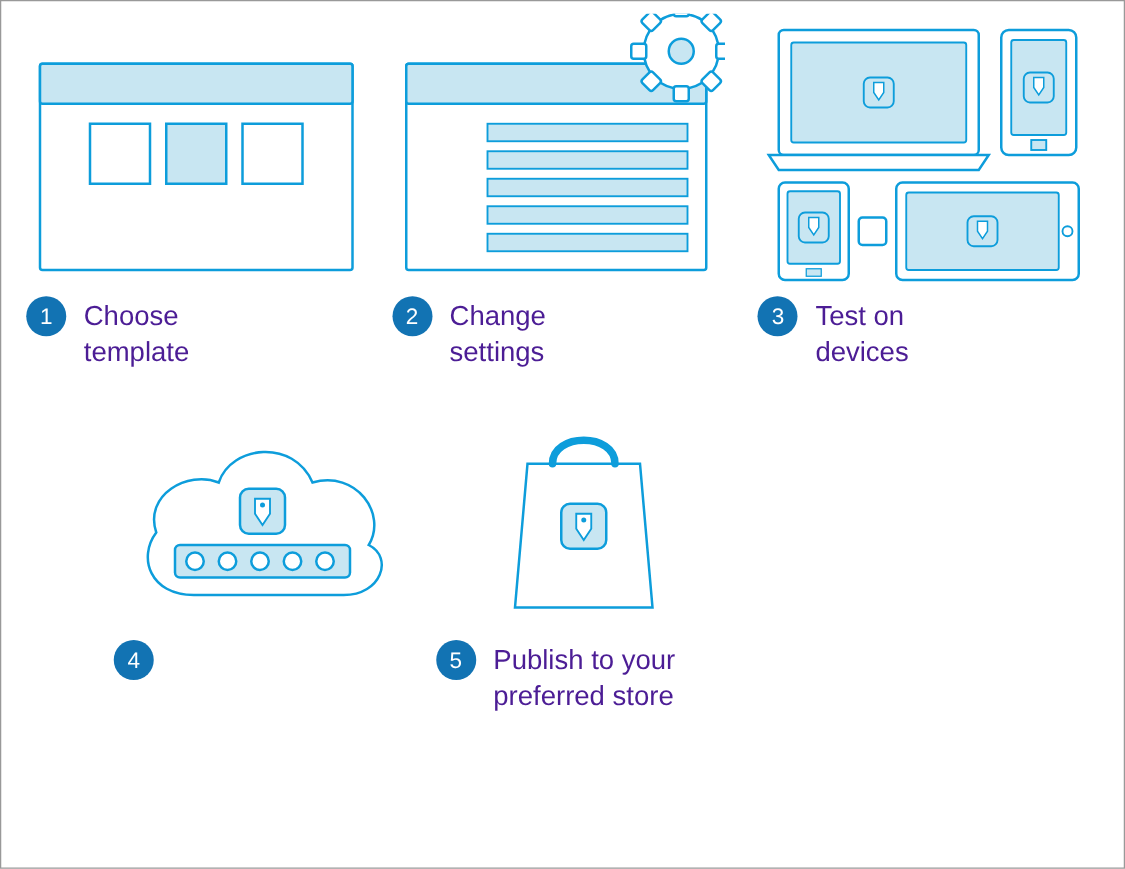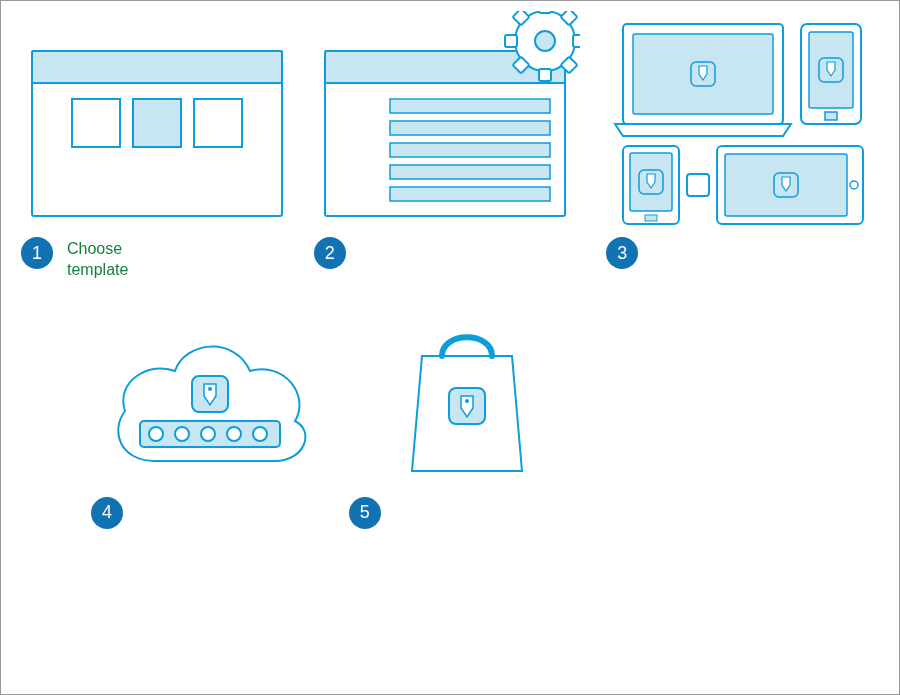--- a/index.html
+++ b/index.html
@@ -42,22 +42,22 @@
       background: #1273b3;
       color: #fff;
       display: flex;
       align-items: center;
       justify-content: center;
       font-size: 18px;
       font-weight: 400;
       flex-shrink: 0;
     }
     .label {
-      font-size: 16px;
-      color: #15803d;
+      font-size: 22px;
+      color: #4c1d95;
       line-height: 1.3;
       font-weight: 300;
       padding-top: 2px;
     }
     .row2-container {
       grid-column: 1 / 3;
       display: grid;
       grid-template-columns: 1fr 1fr;
       column-gap: 20px;
       padding-left: 70px;
@@ -107,20 +107,21 @@
             <rect x="18" y="-30" width="12" height="12" rx="2" transform="rotate(45 24 -24)"></rect>
             <rect x="-30" y="18" width="12" height="12" rx="2" transform="rotate(45 -24 24)"></rect>
             <rect x="18" y="18" width="12" height="12" rx="2" transform="rotate(-45 24 24)"></rect>
             <rect x="-30" y="-30" width="12" height="12" rx="2" transform="rotate(-45 -24 -24)"></rect>
           </g>
         </g>
       </svg>
     </div>
     <div class="label-row">
       <div class="badge">2</div>
+      <div class="label">Change<br>settings</div>
     </div>
   </div>
 
   <div class="step">
     <div class="illus">
       <svg width="260" height="210" viewBox="0 0 260 210">
 
         <rect x="10" y="8" width="160" height="100" rx="4" fill="#fff" stroke="#0d9ddb" stroke-width="2"></rect>
         <rect x="20" y="18" width="140" height="80" rx="2" fill="#c8e6f2" stroke="#0d9ddb" stroke-width="1.5"></rect>
         <path d="M 2 108 L 178 108 L 170 120 L 10 120 Z" fill="#fff" stroke="#0d9ddb" stroke-width="2"></path>
@@ -148,20 +149,21 @@
         <g fill="#fff" stroke="#0d9ddb" stroke-width="1.2">
           <path d="M 86 50 l 8 0 l 0 8 l -4 6 l -4 -6 z"></path>
           <path d="M 214 46 l 8 0 l 0 8 l -4 6 l -4 -6 z"></path>
           <path d="M 34 158 l 8 0 l 0 8 l -4 6 l -4 -6 z"></path>
           <path d="M 169 161 l 8 0 l 0 8 l -4 6 l -4 -6 z"></path>
         </g>
       </svg>
     </div>
     <div class="label-row">
       <div class="badge">3</div>
+      <div class="label">Test on<br>devices</div>
     </div>
   </div>
 
   <div class="row2-container row2">
 
     <div class="step">
       <div class="illus">
         <svg width="220" height="170" viewBox="0 0 220 170">
           <path d="M 55 145 C 20 145 10 115 25 95 C 15 65 50 45 75 55 C 85 25 135 20 150 55 C 185 45 210 80 195 105 C 215 115 205 145 175 145 Z" fill="#fff" stroke="#0d9ddb" stroke-width="2"></path>
 
@@ -187,17 +189,18 @@
         <svg width="160" height="170" viewBox="0 0 160 170">
           <path d="M 35 40 L 125 40 L 135 155 L 25 155 Z" fill="#fff" stroke="#0d9ddb" stroke-width="2"></path>
           <path d="M 55 40 C 55 15 105 15 105 40" fill="none" stroke="#0d9ddb" stroke-width="6" stroke-linecap="round"></path>
           <rect x="62" y="72" width="36" height="36" rx="7" fill="#c8e6f2" stroke="#0d9ddb" stroke-width="2"></rect>
           <path d="M 74 80 l 12 0 l 0 12 l -6 9 l -6 -9 z" fill="#fff" stroke="#0d9ddb" stroke-width="1.5"></path>
           <circle cx="80" cy="85" r="2" fill="#0d9ddb"></circle>
         </svg>
       </div>
       <div class="label-row">
         <div class="badge">5</div>
+        <div class="label">Publish to your<br>preferred store</div>
       </div>
     </div>
   </div>
 
 </div>
 
 </body></html>

